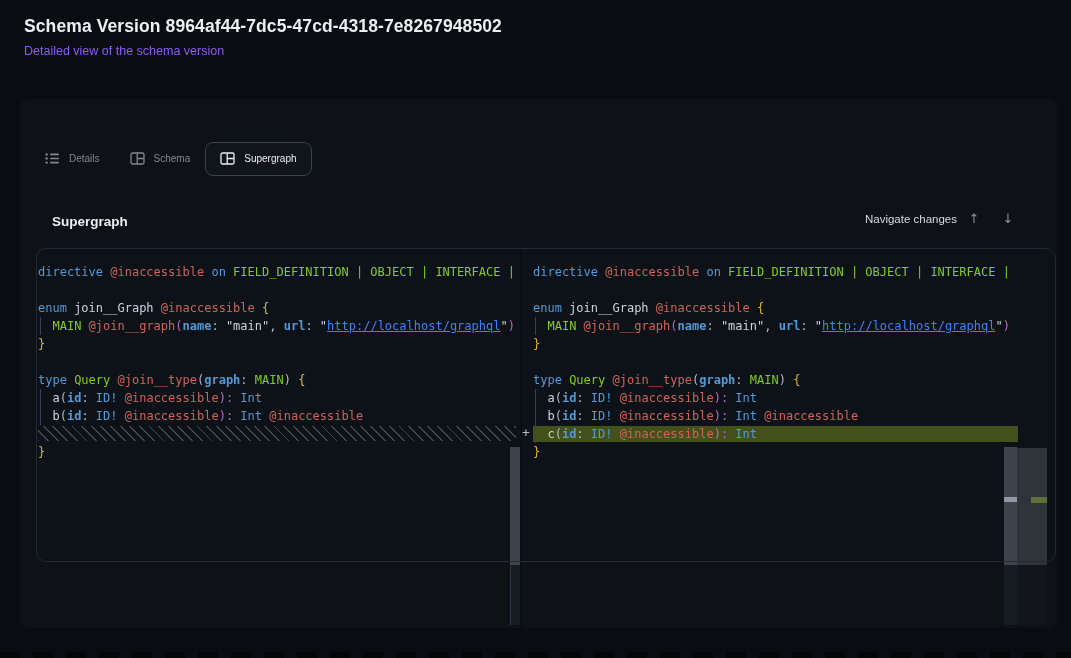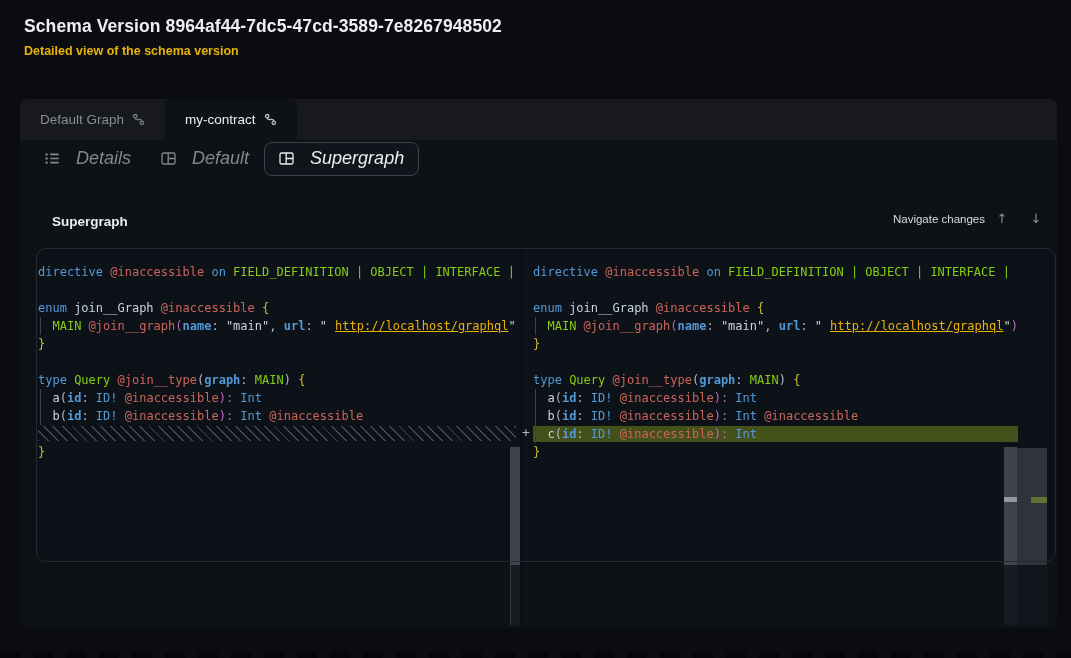--- a/index.html
+++ b/index.html
@@ -2,36 +2,36 @@
 <html><head>
 <meta charset="utf-8">
 <style>
   * { margin:0; padding:0; box-sizing:border-box; }
   html,body { width:1071px; height:658px; }
   body { font-family:"Liberation Sans", sans-serif; background:#0a0c11; color:#e8eaed; overflow:hidden; }
   .stage { position:relative; width:1071px; height:658px; background:#0a0c11; overflow:hidden; }
 
   
   .page-title { position:absolute; left:24px; top:16px; font-size:17.5px; font-weight:700; color:#eceef0; letter-spacing:.1px; }
-  .page-subtitle { position:absolute; left:24px; top:44px; font-size:12.5px; color:#eab308;font-weight:bold; }
+  .page-subtitle { position:absolute; left:24px; top:44px; font-size:12.5px; color:#8b5cf6; }
 
   
   .card { position:absolute; left:20px; top:99px; width:1037px; height:529px; background:#0e1116; border-radius:8px; overflow:hidden; }
 
   .row1 { position:absolute; left:0; top:0; width:1037px; height:41px; background:#17191f; display:flex; align-items:stretch; }
   .vtab { display:flex; align-items:center; gap:8px; padding:0 20px; font-size:13.5px; color:#878d95; cursor:pointer; }
   .vtab.active { background:#0e1116; color:#eceef0; border-radius:7px 7px 0 0; }
   .vtab svg { opacity:.85; }
 
   .row2 { position:absolute; left:0; top:41px; width:1037px; height:37px; display:flex; align-items:center; padding-left:10px; }
-  .view-btn { display:flex; align-items:center; gap:16px; padding:0 14px; height:34px; font-size:18px; color:#82888f; cursor:pointer; border:1px solid transparent; border-radius:8px;font-style:italic; }
+  .view-btn { display:flex; align-items:center; gap:9px; padding:0 14px; height:34px; font-size:10px; color:#82888f; cursor:pointer; border:1px solid transparent; border-radius:8px; }
   .view-btn.selected { color:#eceef0; border:1px solid #3a4350; background:#10141b; }
 
   .panel-heading { position:absolute; left:32px; top:115px; font-size:13.5px; font-weight:700; color:#eceef0; }
-  .nav-changes { position:absolute; right:4px; top:112px; display:flex; align-items:center;justify-content:flex-end; }
+  .nav-changes { position:absolute; right:32px; top:112px; display:flex; align-items:center;justify-content:flex-end; }
   .nav-label { font-size:11.5px; color:#d7dade; }
   .nav-arrow { width:34px; text-align:center; font-size:13px; color:#8b9097; cursor:pointer; background:none; border:none; font-family:"DejaVu Sans", sans-serif; }
 
   
   .editor-bg { position:absolute; background:#0d1219; }
   .editor-bg.left  { left:17px;  top:150px; width:484px; height:312px; }
   .editor-bg.right { left:502px; top:150px; width:534px; height:312px; }
   .pane-divider { position:absolute; left:501px; top:150px; width:1px; height:477px; background:#05070c; }
 
   .code { position:absolute; font:12px/18px "DejaVu Sans Mono", monospace; white-space:pre; overflow:hidden; z-index:2; }
@@ -40,21 +40,21 @@
   .cl { position:relative; height:18px; }
   .cl.g::before { content:''; position:absolute; left:calc(var(--pad,0px) + 2px); top:0; height:18px; width:1px; background:#3a424d; }
   .code.right .cl.g::before { left:2px; }
   .cl.hatch::after { content:''; position:absolute; left:0; right:0; top:1px; bottom:2px;
       background:repeating-linear-gradient(45deg, #49515c 0 1.3px, transparent 1.3px 6.8px); opacity:.85; }
   .cl.added { background:linear-gradient(rgba(112,132,28,.55),rgba(112,132,28,.55)) no-repeat; background-size:100% 16px; background-position:0 1px; }
 
   .tk-k { color:#5399d6; } .tk-d { color:#cd6459; } .tk-t { color:#84cc16; }
   .tk-y { color:#d9ba33; } .tk-i { color:#c9d4e2; font-weight:normal; }
   .tk-a { color:#5399d6; font-weight:bold; } .tk-p { color:#b3bac4; }
-  .tk-s { color:#ced3da; } .tk-u { color:#eab308; text-decoration:underline;margin-left:8px; }
+  .tk-s { color:#ced3da; } .tk-u { color:#3b82f6; text-decoration:underline; }
   .tk-m { color:#c265c2; }
 
   .plus-marker { position:absolute; left:499px; top:326px; width:14px; height:16px; z-index:3; color:#b4bac2; font:13px/16px "DejaVu Sans Mono", monospace; text-align:center; }
 
   
   .sb { position:absolute; z-index:3; }
   .sb-slider-left { left:490px; top:348px; width:10px; height:118px; background:#3f444c; }
   .sb-track-left  { left:490px; top:466px; width:10px; height:60px; background:#171b22; border-left:1px solid #30363f; }
   .sb-slider-right { left:984px; top:348px; width:13px; height:118px; background:#3f444c; }
   .sb-marker-right { left:984px; top:398px; width:13px; height:5px; background:#9099a3; z-index:4; }
@@ -68,47 +68,25 @@
   .bottom-dashes { position:absolute; left:0; top:652px; width:1071px; height:6px;
       background:repeating-linear-gradient(90deg, #04060a 0 20px, transparent 20px 33px); }
 
   .icon { display:inline-flex; }
 </style>
 </head>
 <body>
 
 <div class="stage">
 
-  <div class="page-title">Schema Version 8964af44-7dc5-47cd-3589-7e8267948502</div>
+  <div class="page-title">Schema Version 8964af44-7dc5-47cd-4318-7e8267948502</div>
   <div class="page-subtitle">Detailed view of the schema version</div>
 
   <div class="card">
 
-    <div class="row1">
-      <div class="vtab">
-        <span>Default Graph</span>
-        <span class="icon">
-          <svg width="13" height="13" viewBox="0 0 13 13" fill="none" stroke="#878d95" stroke-width="1.3">
-            <circle cx="3.2" cy="3.2" r="1.7"></circle>
-              <circle cx="9.8" cy="9.8" r="1.7"></circle>
-            <path d="M3.2 5 C3.2 8.5, 9.8 4.5, 9.8 8"></path>
-          </svg>
-        </span>
-      </div>
-      <div class="vtab active">
-        <span>my-contract</span>
-        <span class="icon">
-          <svg width="13" height="13" viewBox="0 0 13 13" fill="none" stroke="#d7dade" stroke-width="1.3">
-            <circle cx="3.2" cy="3.2" r="1.7"></circle>
-              <circle cx="9.8" cy="9.8" r="1.7"></circle>
-            <path d="M3.2 5 C3.2 8.5, 9.8 4.5, 9.8 8"></path>
-          </svg>
-        </span>
-      </div>
-    </div>
 
     <div class="row2">
       <div class="view-btn">
         <span class="icon">
           <svg width="15" height="13" viewBox="0 0 15 13" fill="#82888f">
             <circle cx="1.6" cy="2.4" r="1.2"></circle>
               <rect x="5" y="1.6" width="9" height="1.6" rx=".8"></rect>
             <circle cx="1.6" cy="6.5" r="1.2"></circle>
               <rect x="5" y="5.7" width="9" height="1.6" rx=".8"></rect>
             <circle cx="1.6" cy="10.6" r="1.2"></circle>
@@ -117,21 +95,21 @@
         </span>
         <span>Details</span>
       </div>
       <div class="view-btn">
         <span class="icon">
           <svg width="15" height="13" viewBox="0 0 15 13" fill="none" stroke="#82888f" stroke-width="1.3">
             <rect x="1" y="1" width="13" height="11" rx="1.5"></rect>
               <path d="M7.2 1 V12 M7.2 6.5 H14"></path>
           </svg>
         </span>
-        <span>Default</span>
+        <span>Schema</span>
       </div>
       <div class="view-btn selected">
         <span class="icon">
           <svg width="15" height="13" viewBox="0 0 15 13" fill="none" stroke="#eceef0" stroke-width="1.3">
             <rect x="1" y="1" width="13" height="11" rx="1.5"></rect>
               <path d="M7.2 1 V12 M7.2 6.5 H14"></path>
           </svg>
         </span>
         <span>Supergraph</span>
       </div>

